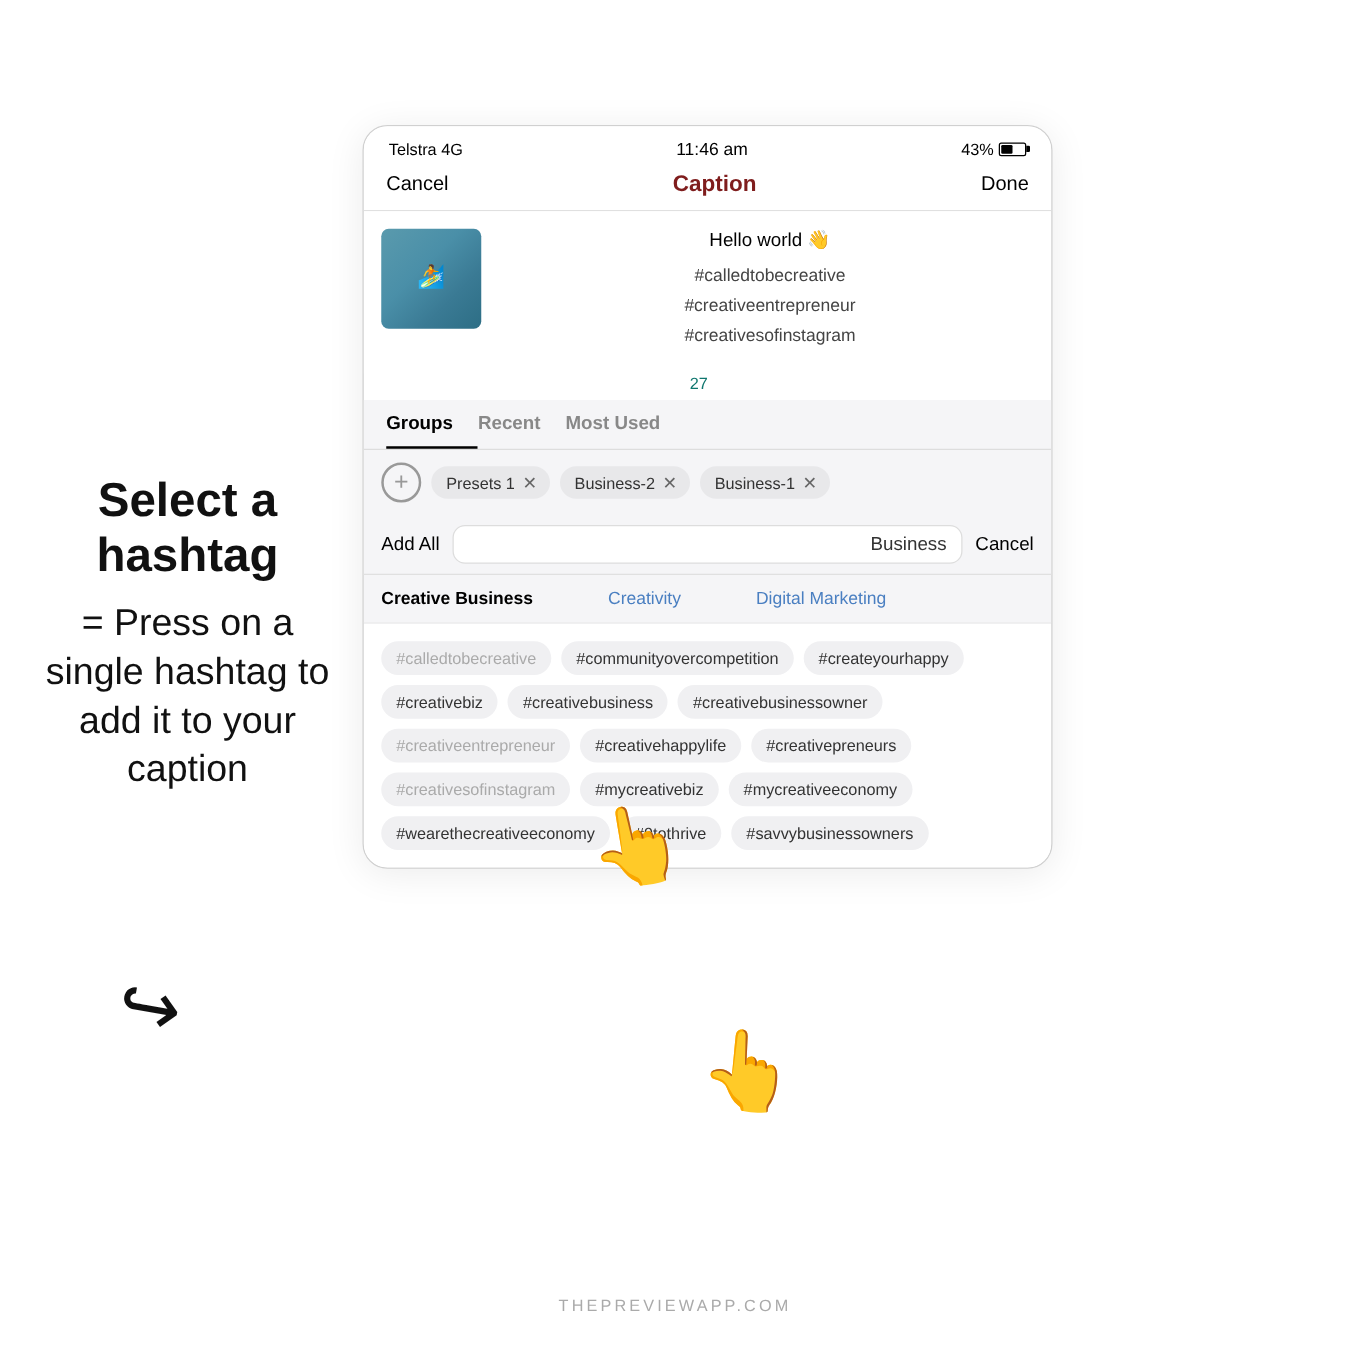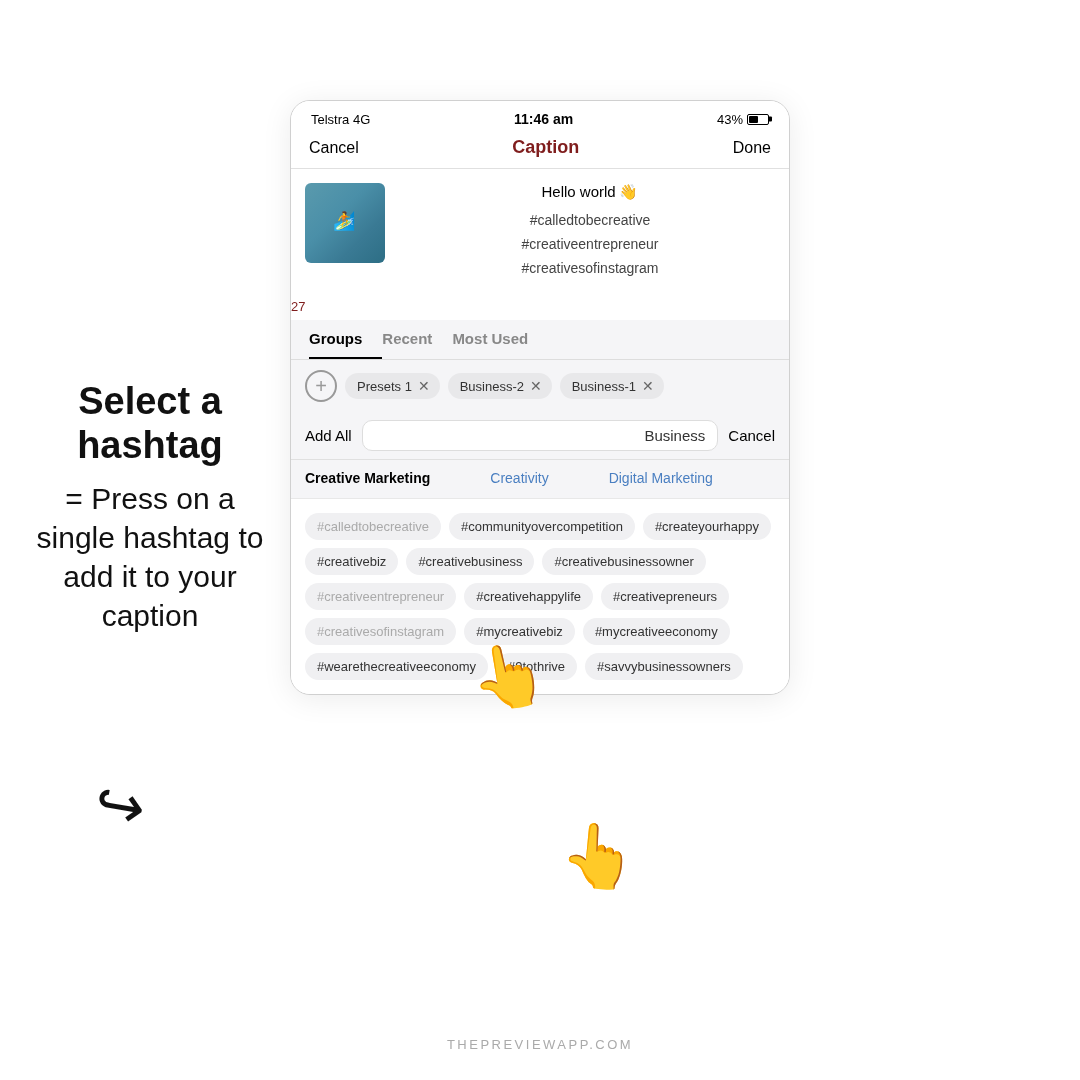--- a/index.html
+++ b/index.html
@@ -49,21 +49,21 @@
       font-size: 60px;
       color: #111;
       transform: scaleX(-1) rotate(-10deg);
     }
 
     
     .phone-frame {
       position: absolute;
       left: 290px;
       top: 100px;
-      width: 500px;
+      width: 552px;
       background: #ffffff;
       border-radius: 20px;
       border: 1.5px solid #d0d0d0;
       box-shadow: 0 4px 30px rgba(0,0,0,0.08);
       overflow: hidden;
     }
 
     
     .status-bar {
       display: flex;
@@ -72,21 +72,21 @@
       padding: 10px 20px 6px;
       background: #ffffff;
     }
     .status-carrier {
       font-size: 13px;
       color: #000;
       font-weight: 500;
     }
     .status-time {
       font-size: 14px;
-      font-weight: 700;
+      font-weight: 400;
       color: #000;
     }
     .status-battery {
       font-size: 13px;
       color: #000;
       display: flex;
       align-items: center;
       gap: 4px;
     }
     .battery-icon {
@@ -173,25 +173,25 @@
       font-size: 15px;
       color: #000;
       margin-bottom: 8px;
     }
     .caption-hashtags {
       font-size: 14px;
       color: #444;
       line-height: 1.7;
     }
     .char-count {
-      text-align: left;
+      text-align: center;
       padding-right: 14px;
       padding-bottom: 6px;
       font-size: 13px;
-      color: #7f1d1d;
+      color: #0f766e;
     }
 
     
     .hashtags-section {
       background: #f5f5f7;
     }
     .hashtags-label {
       padding: 10px 18px 6px;
       font-size: 11px;
       font-weight: 600;
@@ -449,21 +449,21 @@
           <span class="search-icon-inner">🔍</span>
           <div class="search-box">
             <span class="search-input-text">Business</span>
           </div>
         </div>
         <span class="cancel-search-btn">Cancel</span>
       </div>
     </div>
 
     <div class="group-name-tabs">
-      <span class="group-tab">Creative Marketing</span>
+      <span class="group-tab">Creative Business</span>
       <span class="group-tab link">Creativity</span>
       <span class="group-tab link">Digital Marketing</span>
     </div>
 
     <div class="hashtag-grid">
       <div class="hashtag-pill used">#calledtobecreative</div>
       <div class="hashtag-pill">#communityovercompetition</div>
       <div class="hashtag-pill">#createyourhappy</div>
       <div class="hashtag-pill">#creativebiz</div>
       <div class="hashtag-pill">#creativebusiness</div>

